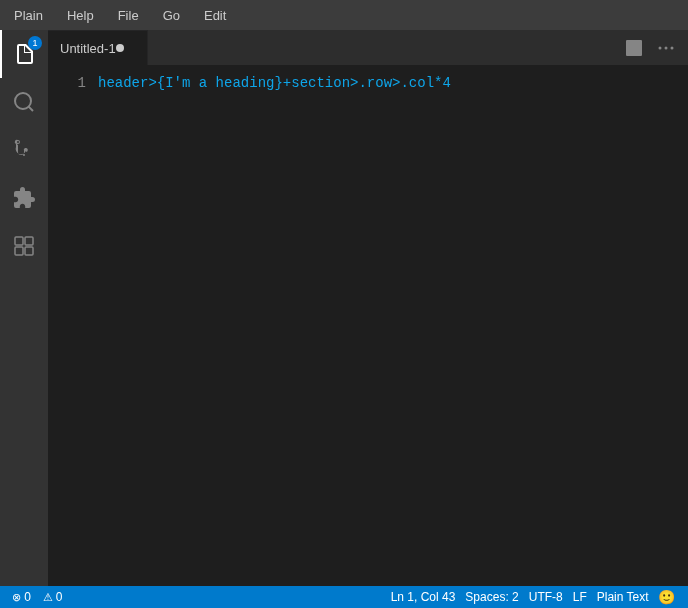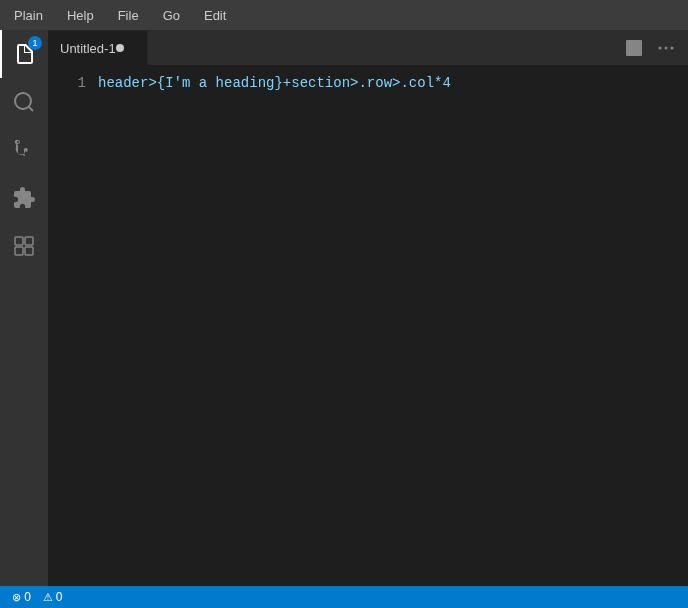--- a/index.html
+++ b/index.html
@@ -164,21 +164,21 @@
       flex-shrink: 0;
     }
 
     .line-number {
       line-height: 20px;
     }
 
     .code-area {
       flex: 1;
       padding: 8px 0;
-      color: #7dd3fc;
+      color: #0ea5e9;
       font-size: 14px;
       font-family: 'Consolas', 'Courier New', monospace;
     }
 
     .code-line {
       line-height: 20px;
       white-space: pre;
     }
 
     
@@ -315,13 +315,33 @@
   <div class="status-left">
     <div class="status-item">
       <span class="status-icon">⊗</span>
       <span>0</span>
     </div>
     <div class="status-item">
       <span class="status-icon">⚠</span>
       <span>0</span>
     </div>
   </div>
+  <div class="status-right">
+    <div class="status-item">
+      <span>Ln 1, Col 43</span>
+    </div>
+    <div class="status-item">
+      <span>Spaces: 2</span>
+    </div>
+    <div class="status-item">
+      <span>UTF-8</span>
+    </div>
+    <div class="status-item">
+      <span>LF</span>
+    </div>
+    <div class="status-item">
+      <span>Plain Text</span>
+    </div>
+    <div class="status-item">
+      <span class="smiley">🙂</span>
+    </div>
+  </div>
 </div>
 
 </body></html>

